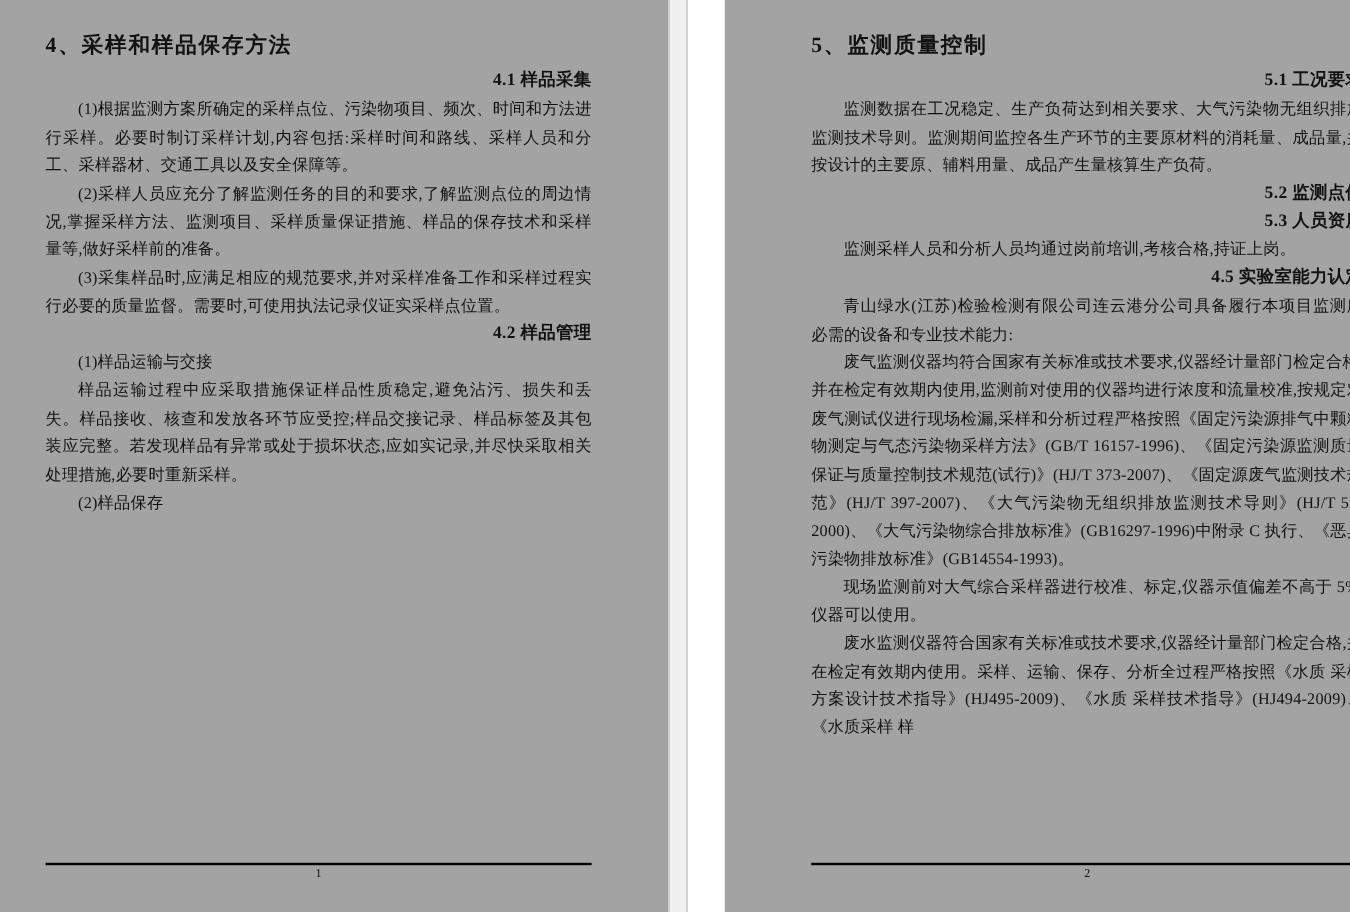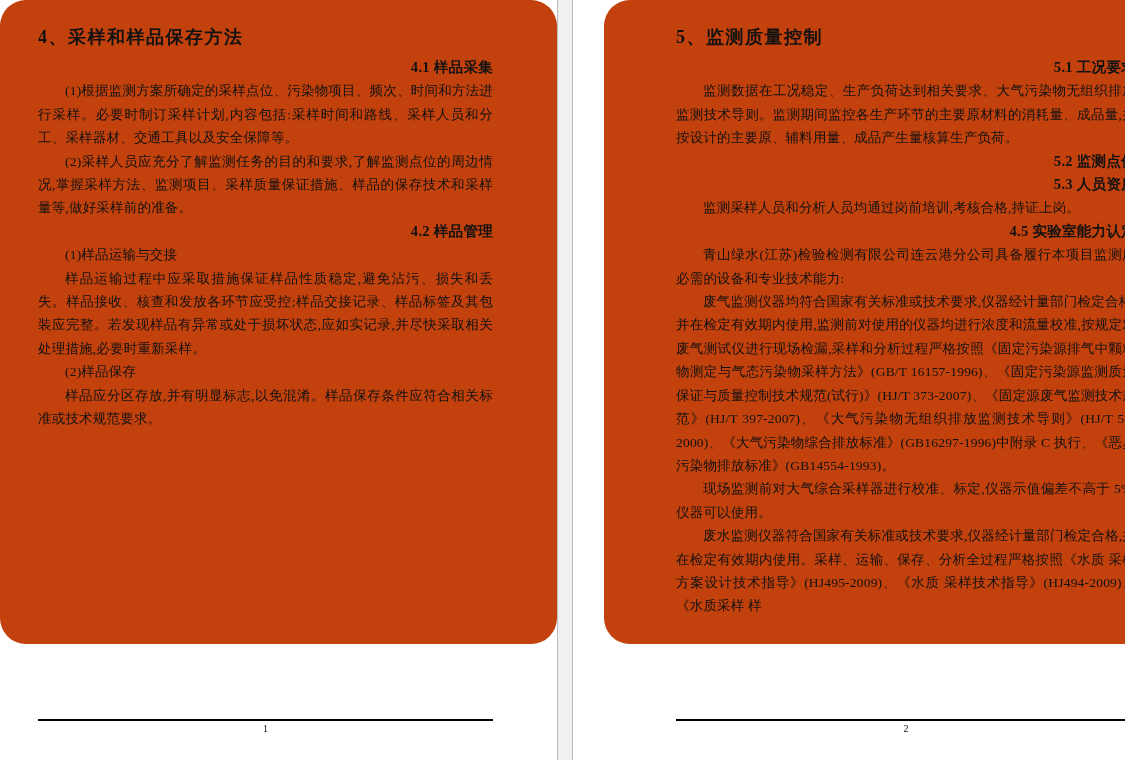--- a/index.html
+++ b/index.html
@@ -12,23 +12,22 @@
     width: 1125px;
     height: 760px;
     overflow: hidden;
     background: #ffffff;
     font-family: "Liberation Serif", serif;
     color: #121212;
   }
   .page {
     position: absolute;
     top: 0;
-    height: 644px;
-    background: #c2410c;
-    border-radius: 26px;
+    height: 760px;
+    background: #a3a3a3;
   }
   .page.left  { left: 0;     width: 557px; }
   .page.right { left: 604px; width: 552px; }
   .gutter {
     position: absolute;
     top: 0;
     left: 557px;
     width: 16px;
     height: 760px;
     background: #f0f0f0;
@@ -89,25 +88,25 @@
 
 <div class="viewer">
 
   <section class="page left">
     <div class="content">
       <h1 class="doc-title">4、采样和样品保存方法</h1>
       <div>
           <h2 class="heading">4.1 样品采集</h2>
           <p class="paragraph">(1)根据监测方案所确定的采样点位、污染物项目、频次、时间和方法进行采样。必要时制订采样计划,内容包括:采样时间和路线、采样人员和分工、采样器材、交通工具以及安全保障等。</p>
           <p class="paragraph">(2)采样人员应充分了解监测任务的目的和要求,了解监测点位的周边情况,掌握采样方法、监测项目、采样质量保证措施、样品的保存技术和采样量等,做好采样前的准备。</p>
+          <p class="paragraph">(3)采集样品时,应满足相应的规范要求,并对采样准备工作和采样过程实行必要的质量监督。需要时,可使用执法记录仪证实采样点位置。</p>
           <h2 class="heading">4.2 样品管理</h2>
           <p class="paragraph">(1)样品运输与交接</p>
           <p class="paragraph">样品运输过程中应采取措施保证样品性质稳定,避免沾污、损失和丢失。样品接收、核查和发放各环节应受控;样品交接记录、样品标签及其包装应完整。若发现样品有异常或处于损坏状态,应如实记录,并尽快采取相关处理措施,必要时重新采样。</p>
           <p class="paragraph">(2)样品保存</p>
-          <p class="paragraph">样品应分区存放,并有明显标志,以免混淆。样品保存条件应符合相关标准或技术规范要求。</p>
         </div>
     </div>
     <div class="footer">
       <div class="footer-rule"></div>
       <div class="page-num">1</div>
     </div>
   </section>
 
   <div class="gutter"></div>
 

